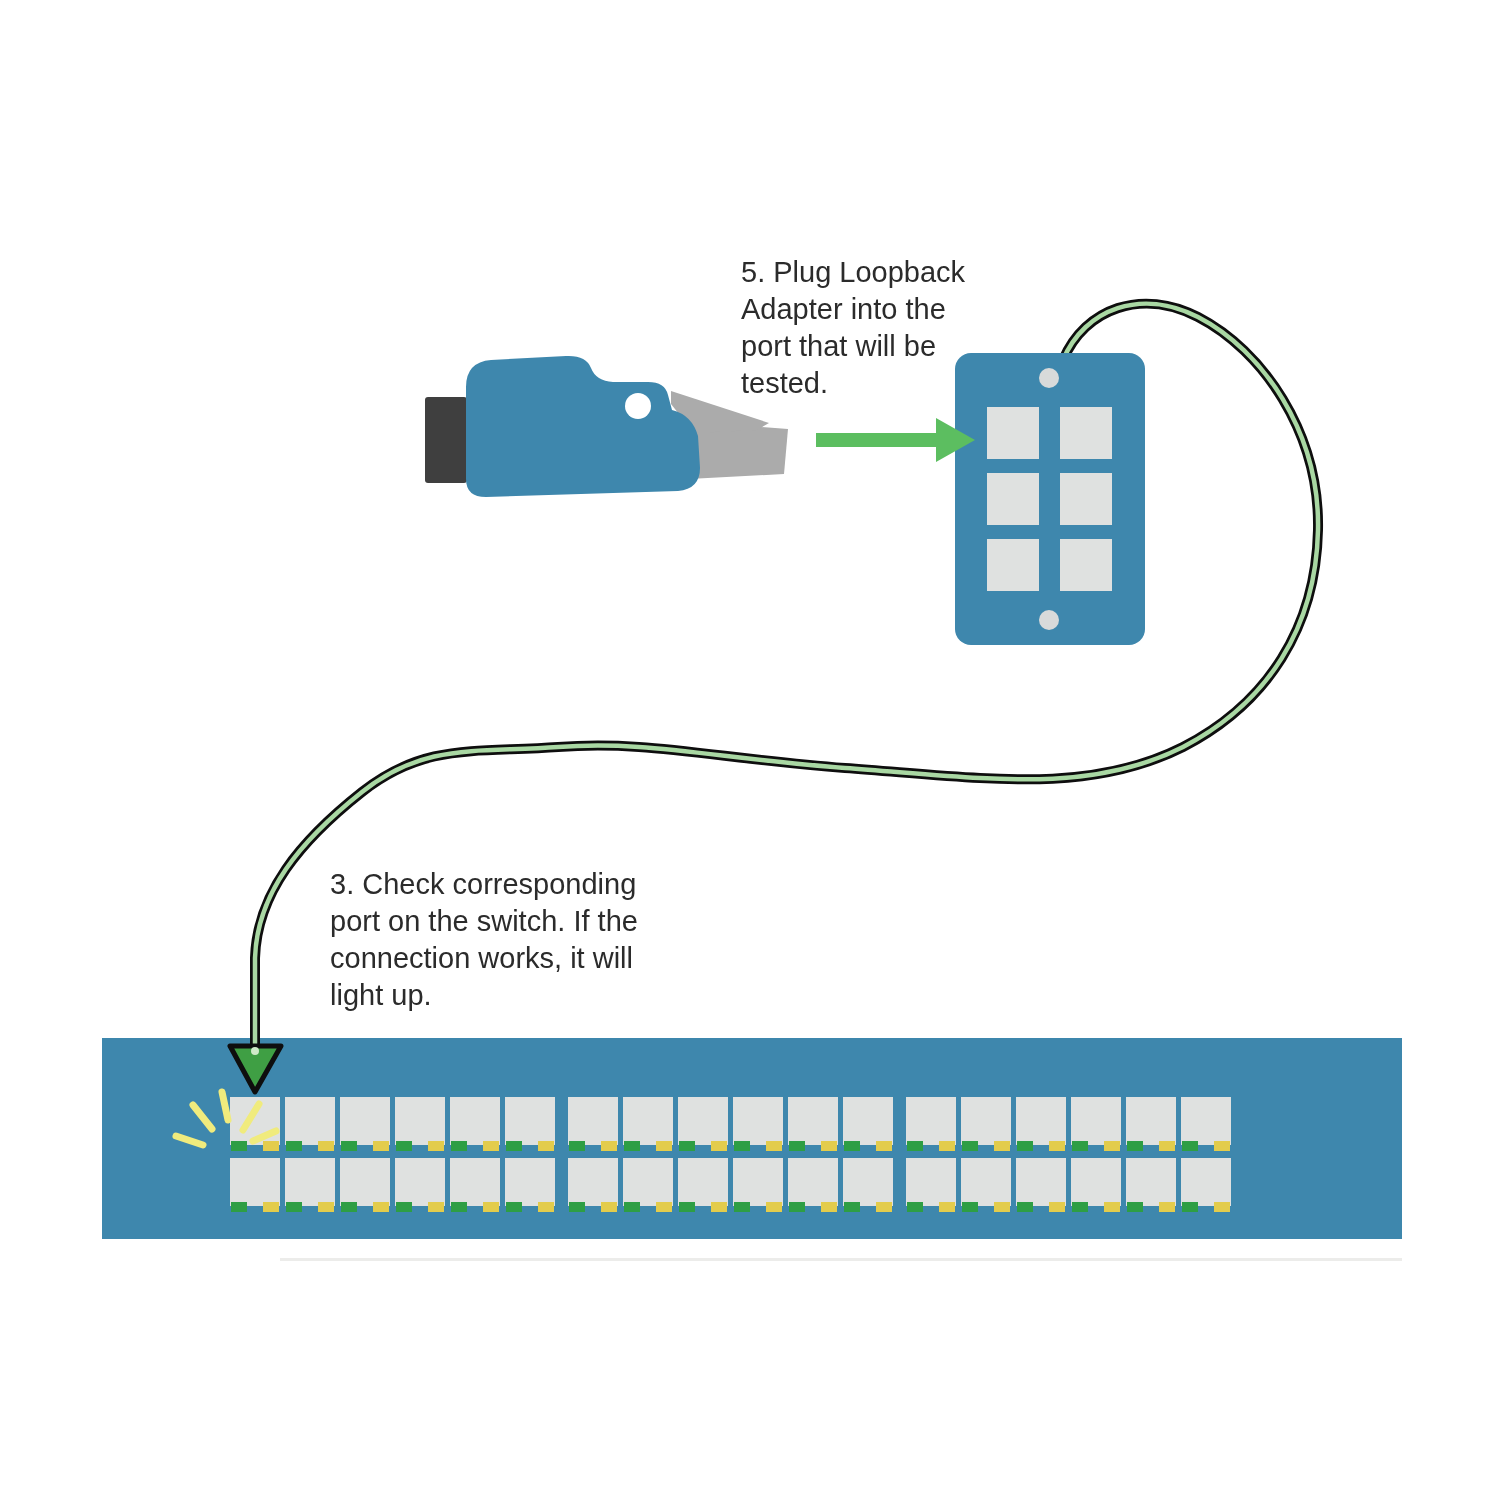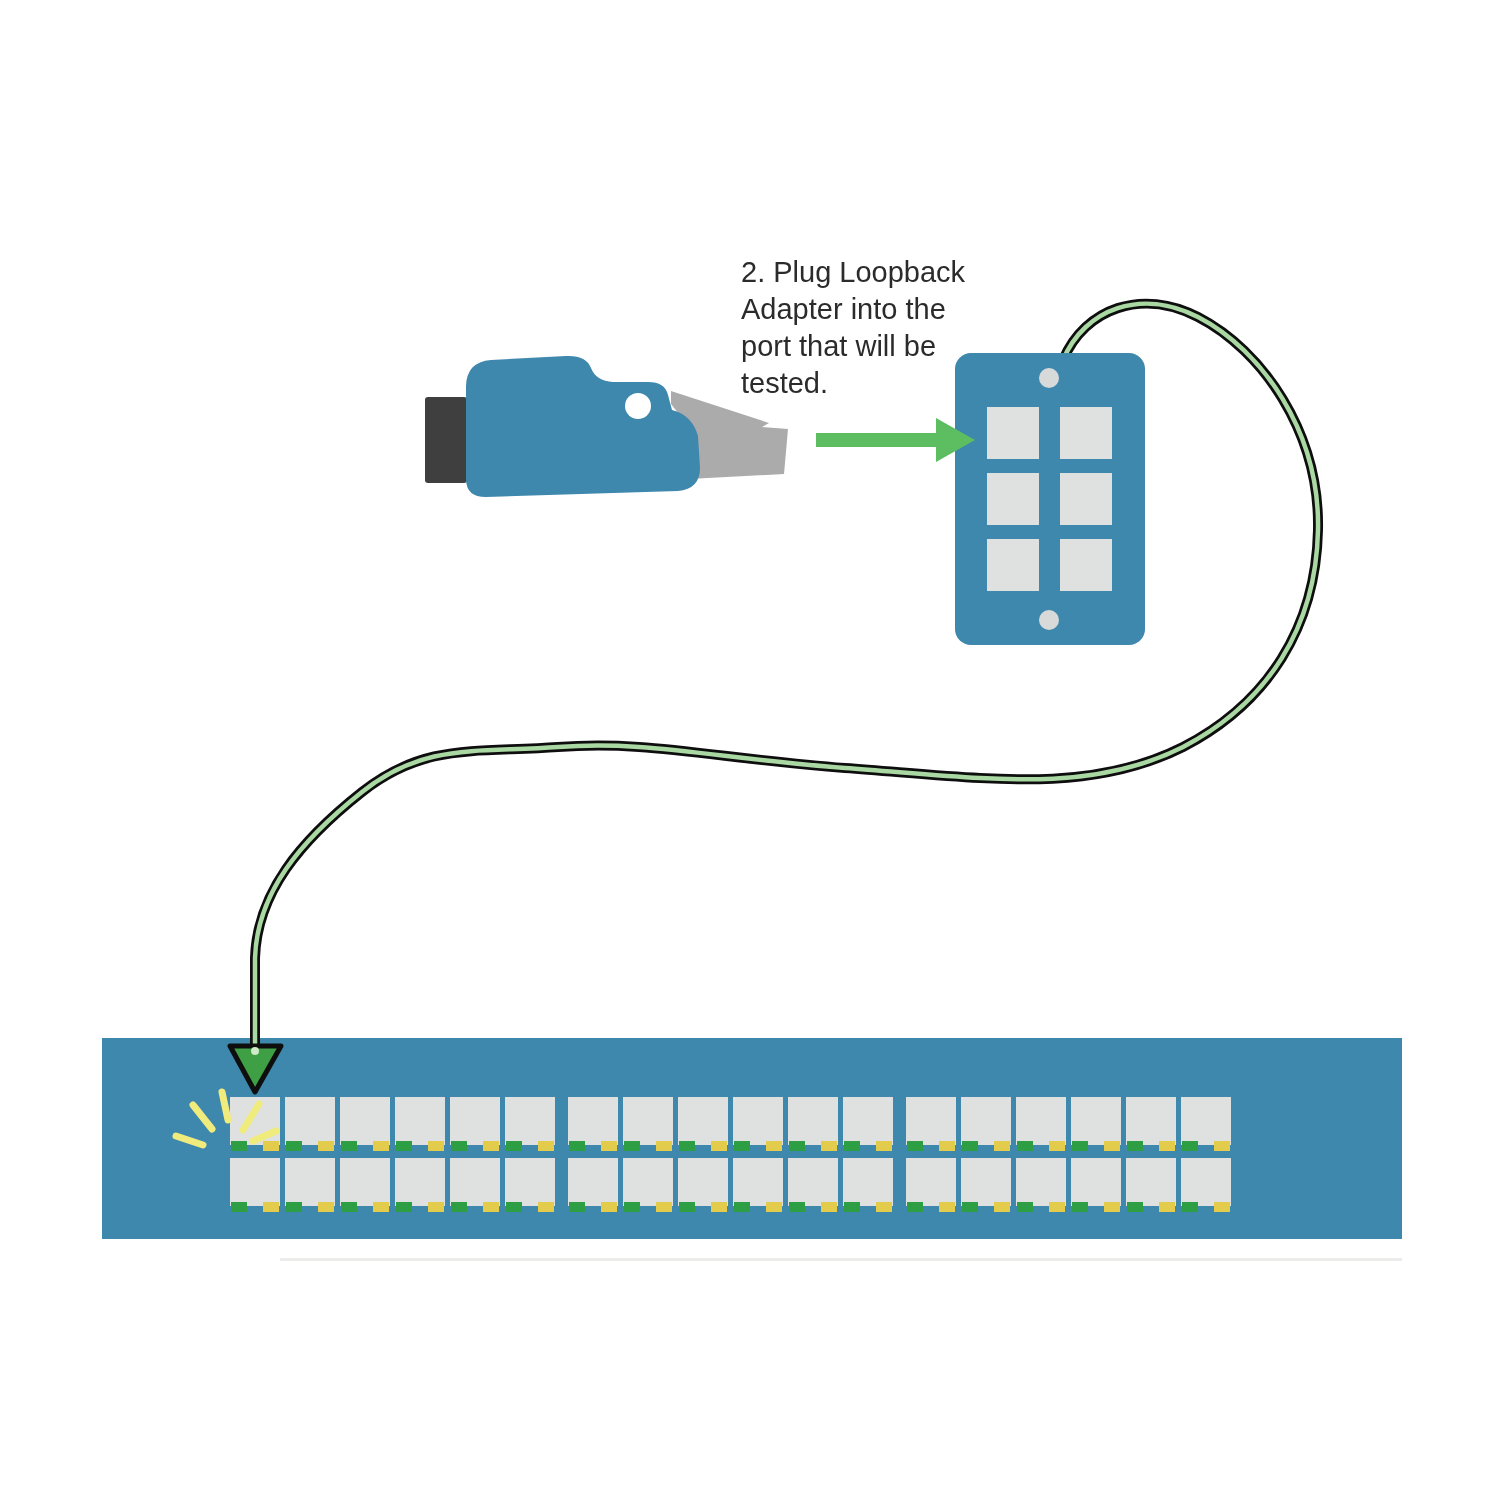--- a/index.html
+++ b/index.html
@@ -231,17 +231,21 @@
                Q 692 415 698 436
                L 700 468
                Q 700 489 678 491
                Z"></path>
       <circle cx="638" cy="406" r="13" fill="#FFFFFF"></circle>
     </g>
 
     <polygon class="f-arrow" points="816,433 936,433 936,418 975,440 936,462 936,447 816,447"></polygon>
   </svg>
 
-  <div class="step-label step-1">2. Plug Loopback
+  <div class="step-label step-1">5. Plug Loopback
 Adapter into the
 port that will be
 tested.</div>
+  <div class="step-label step-3">3. Check corresponding
+port on the switch. If the
+connection works, it will
+light up.</div>
 </div>
 
 </body></html>

